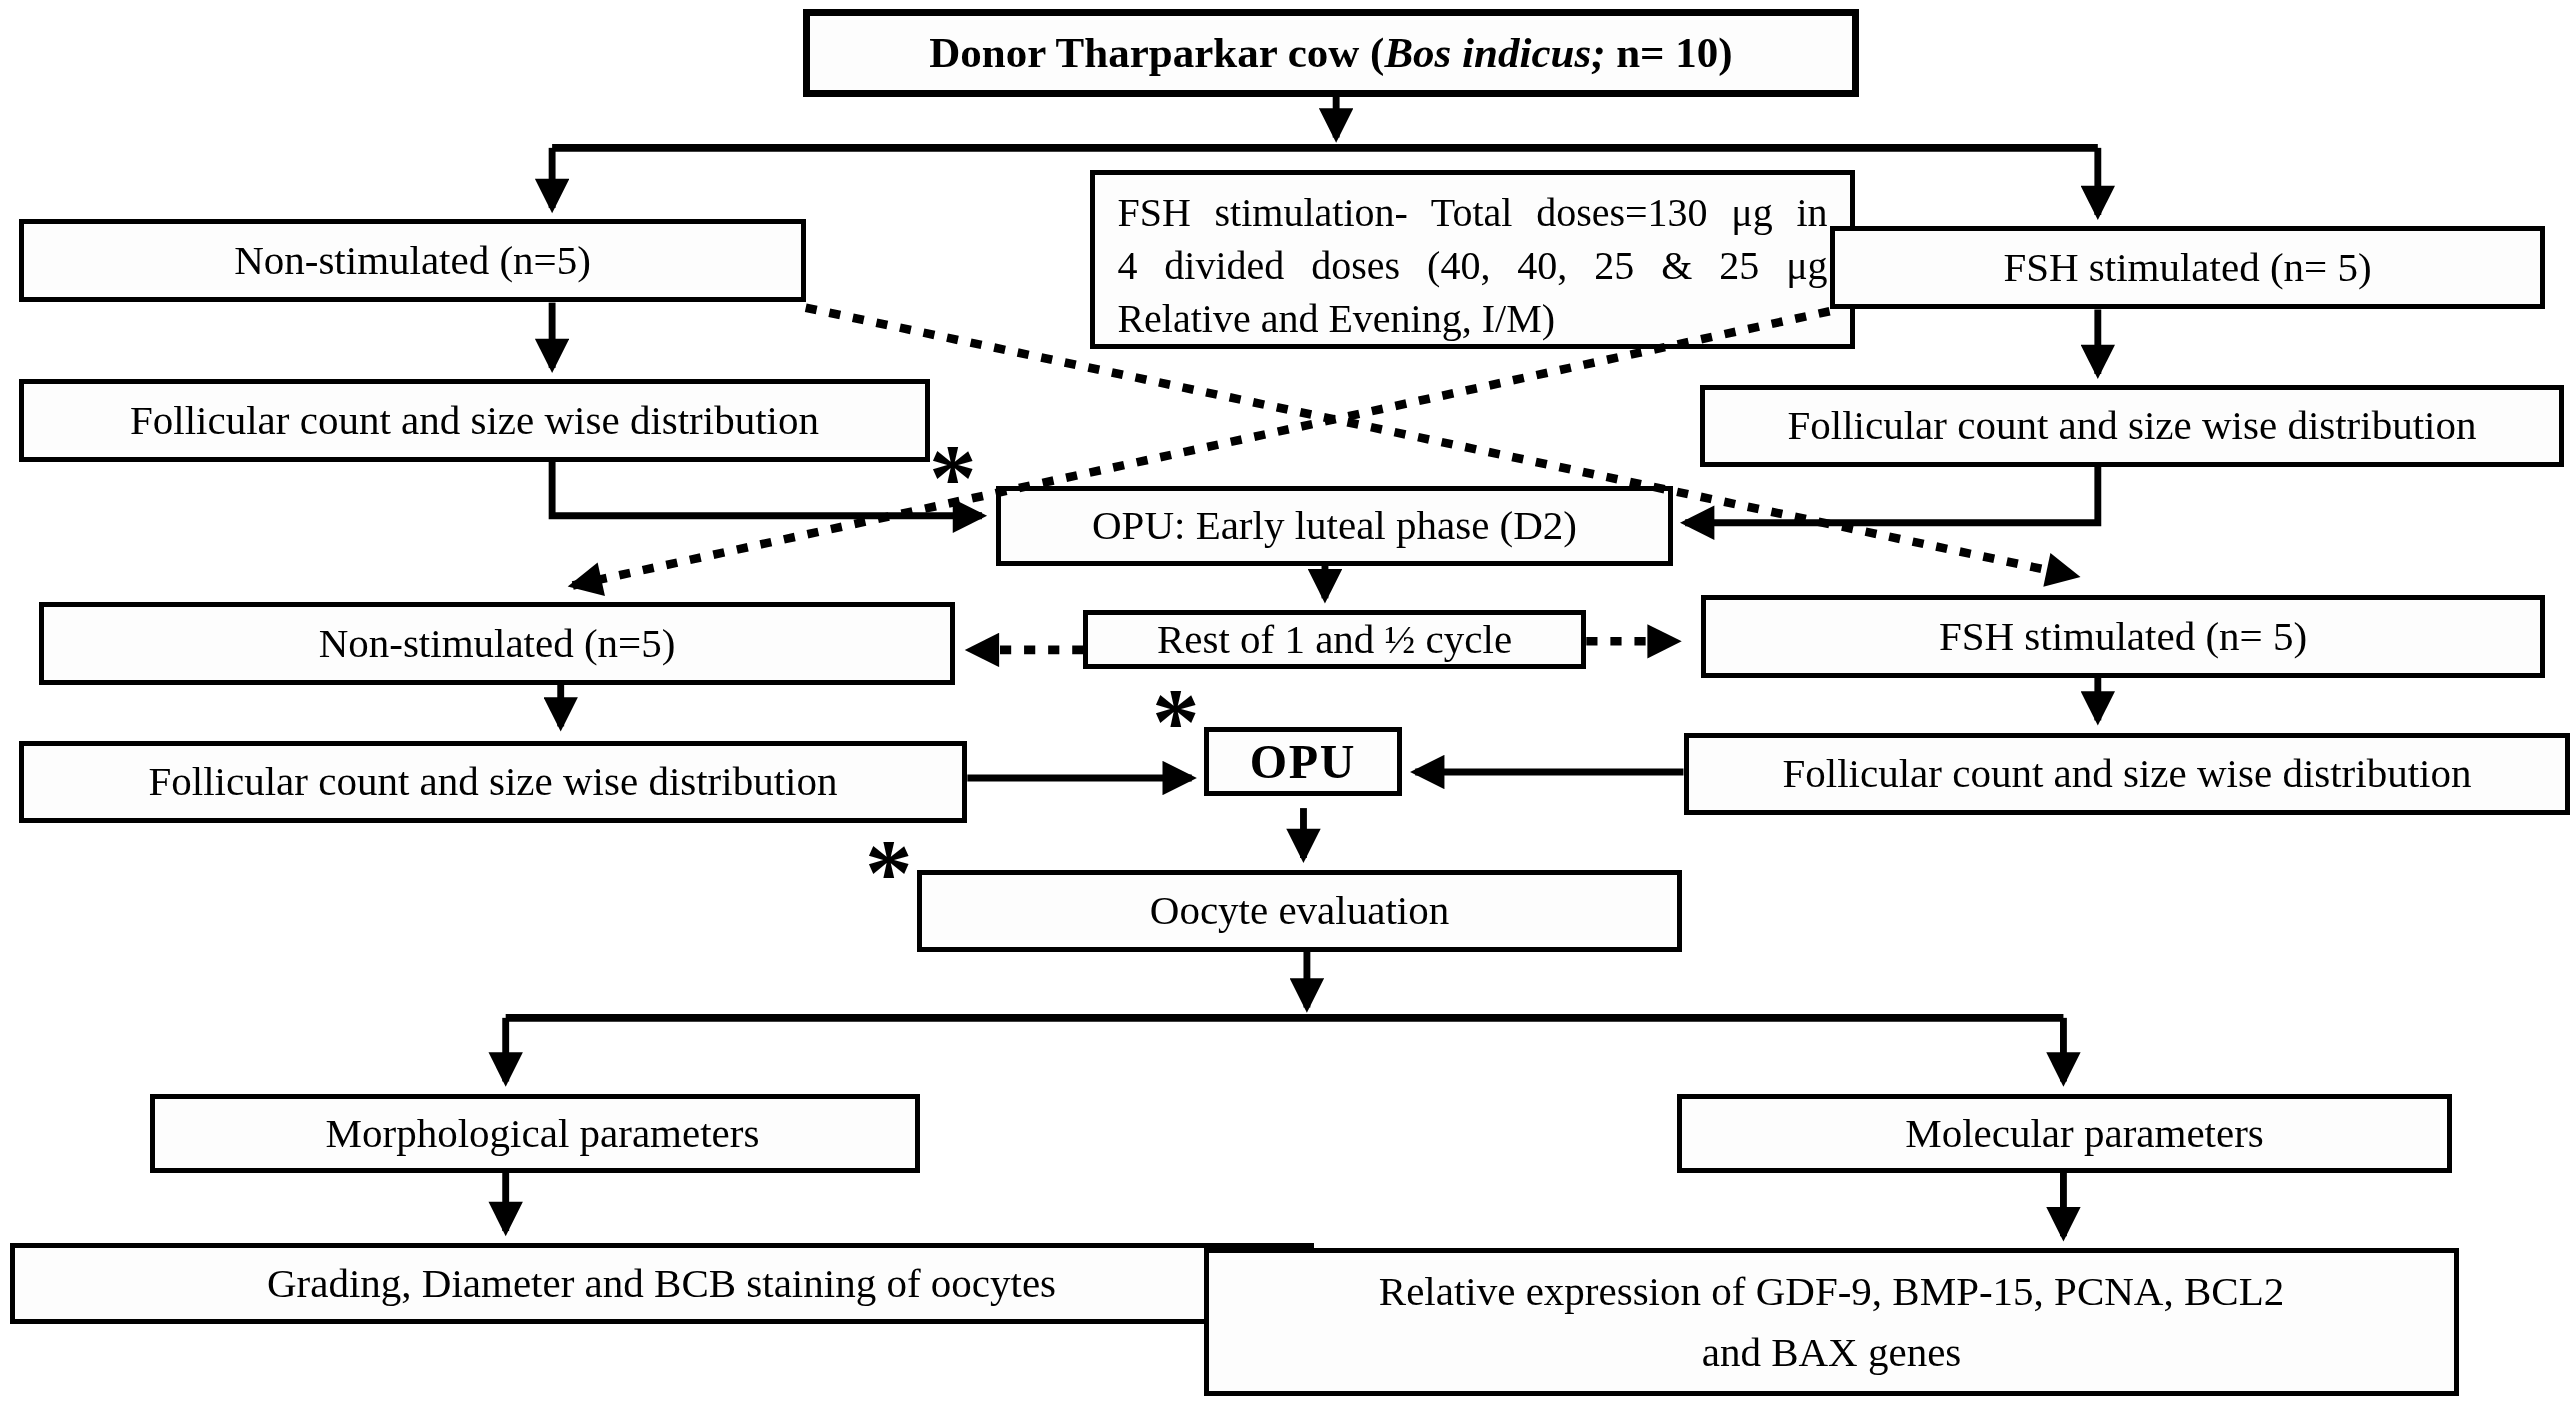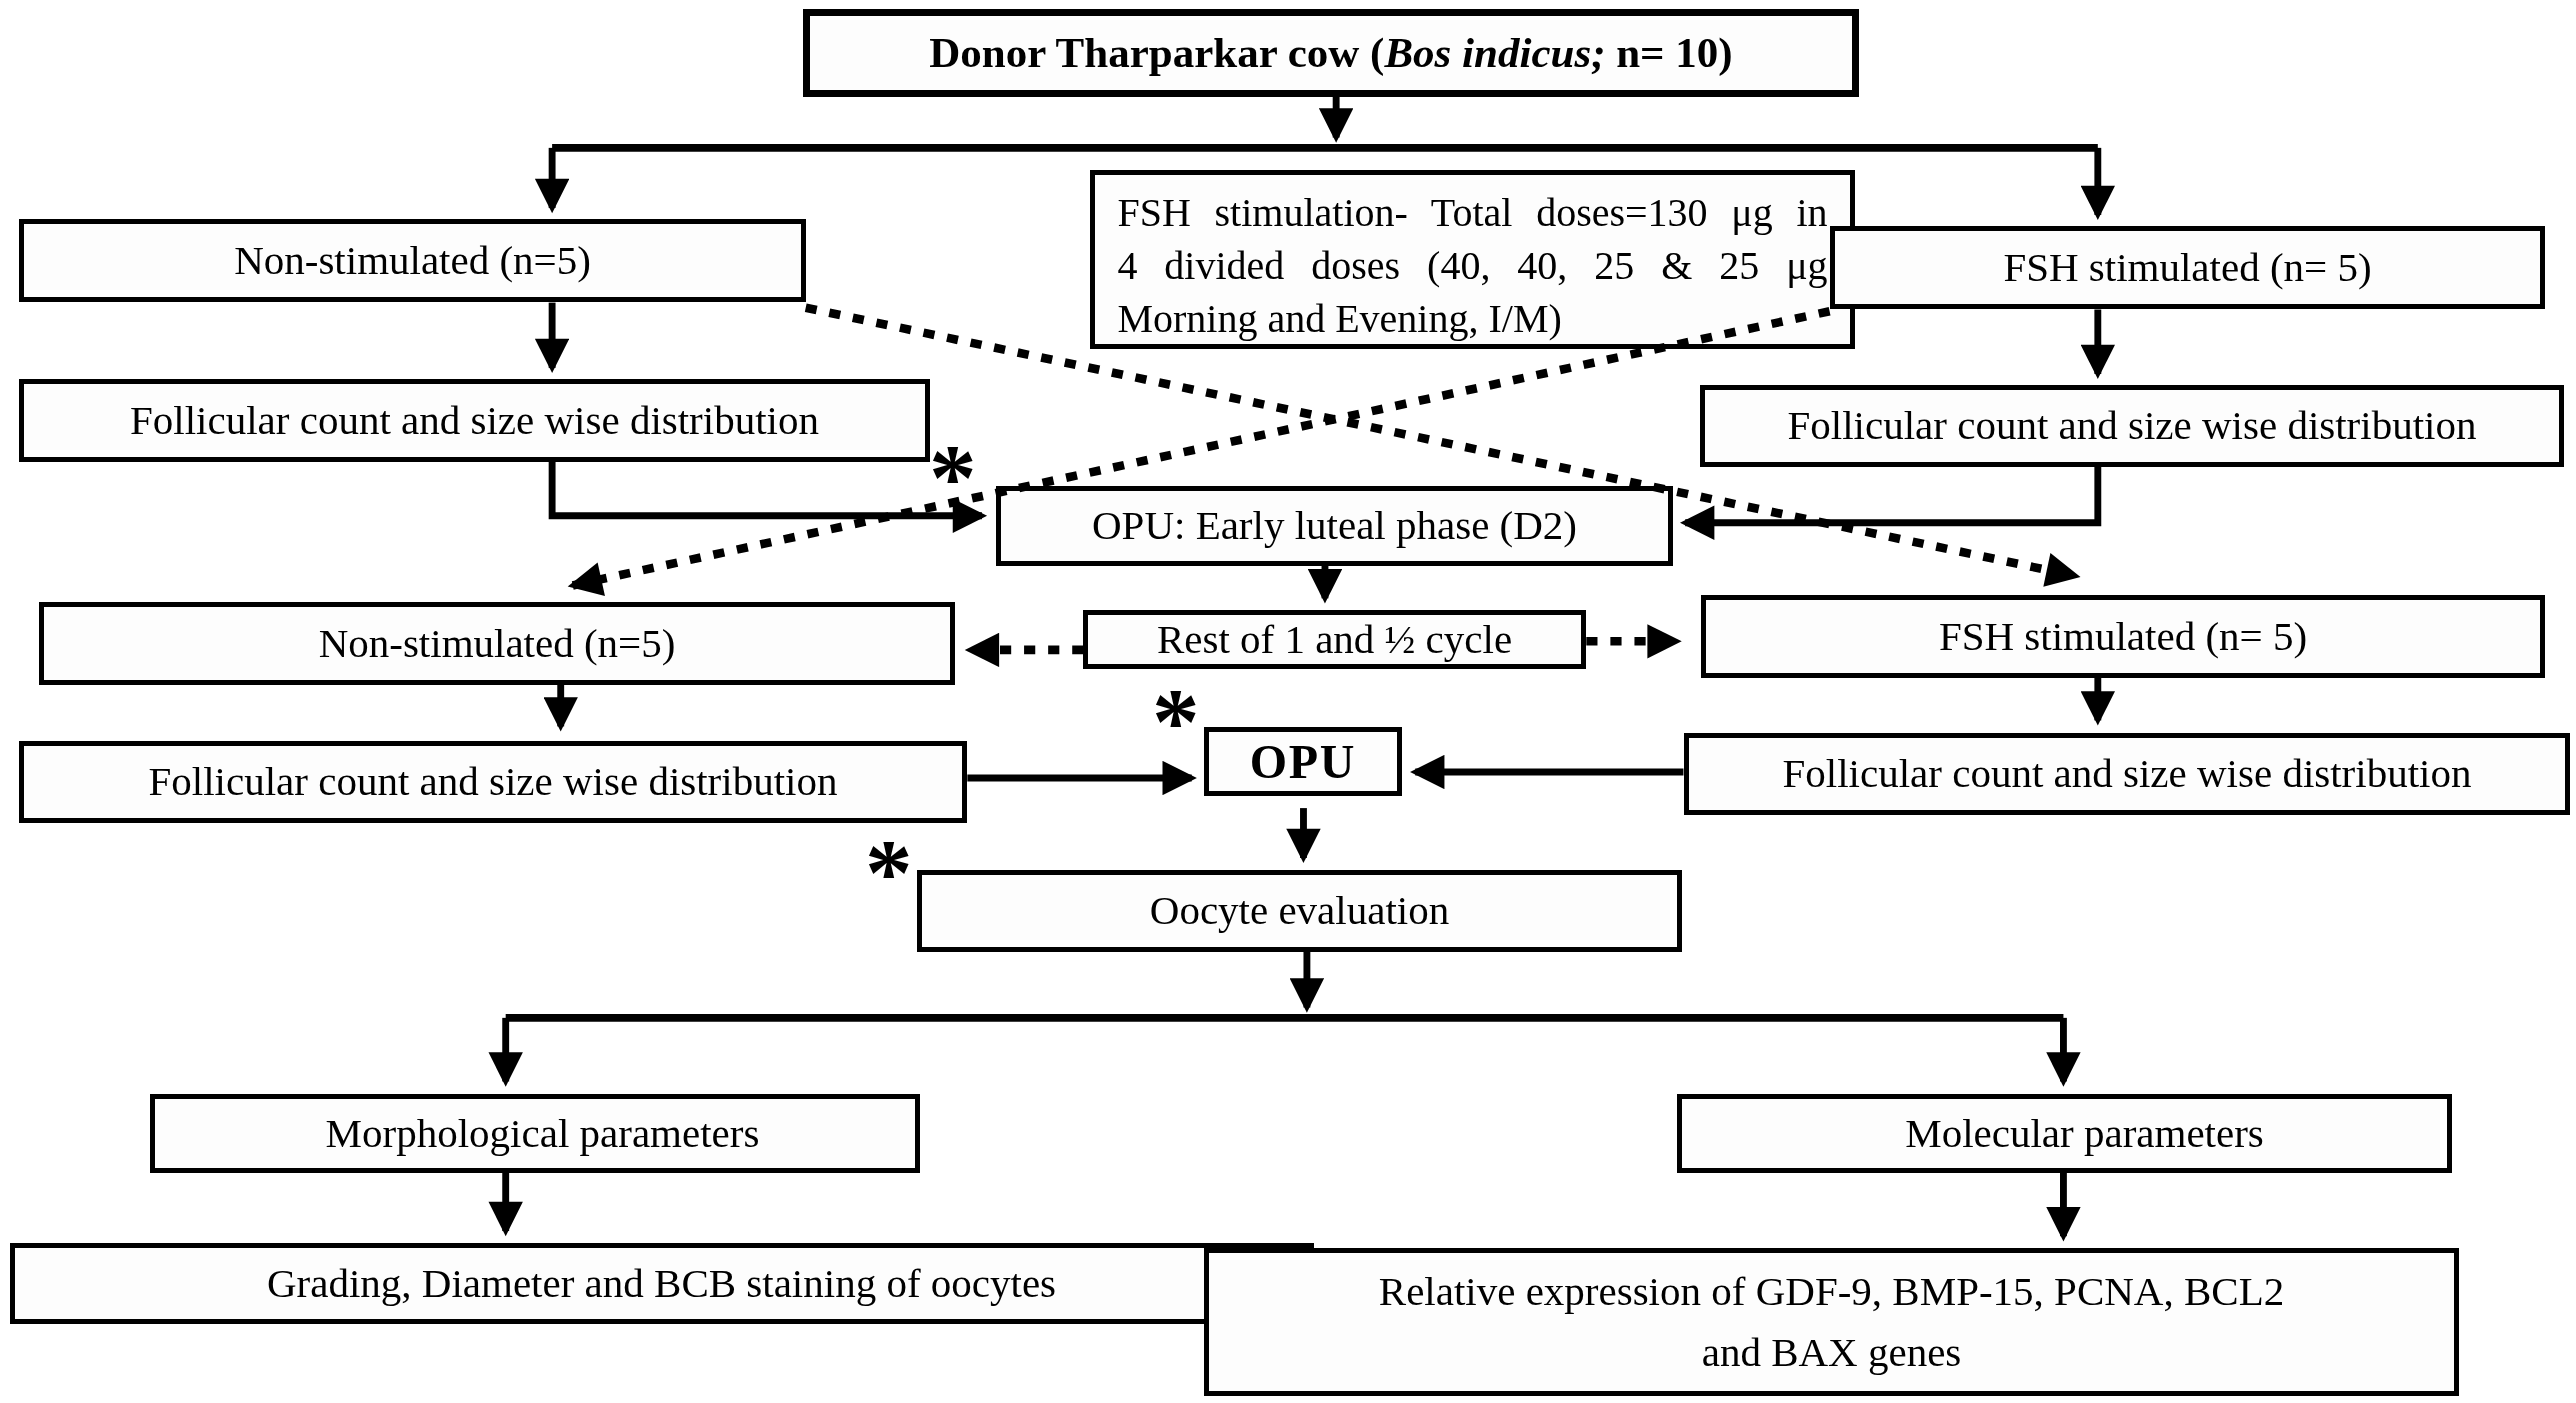--- a/index.html
+++ b/index.html
@@ -25,21 +25,21 @@
 
 <div class="stage">
 
   <div class="node title" style="left:803px;top:8.6px;width:1056px;height:88px;">
     <span><span>Donor Tharparkar cow (</span><span class="ital">Bos indicus;</span><span> n= 10)</span></span>
   </div>
 
   <div class="node info" style="left:1066px;top:170px;width:765px;height:179px;margin-left:24px;">
     <div class="jline">FSH stimulation- Total doses=130 μg in</div>
     <div class="jline">4 divided doses (40, 40, 25 &amp; 25 μg</div>
-    <div class="lline">Morning and Evening, I/M)</div>
+    <div class="lline">Relative and Evening, I/M)</div>
   </div>
 
   <div class="node" style="left:19px;top:219px;width:787px;height:83px;">
     <span>Non-stimulated (n=5)</span>
   </div>
 
   <div class="node" style="left:1830px;top:226px;width:715px;height:83px;">
     <span>FSH stimulated (n= 5)</span>
   </div>
 

